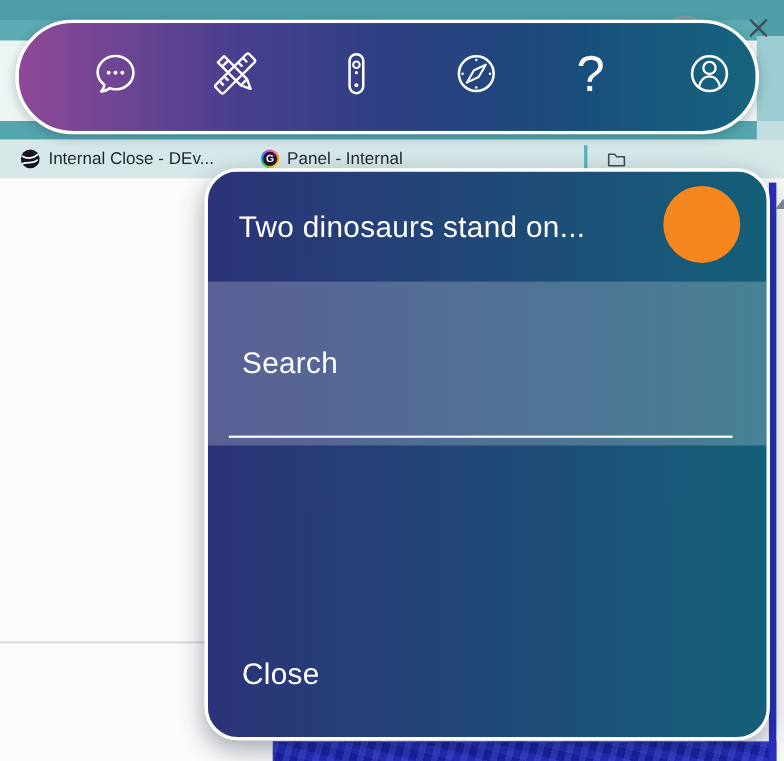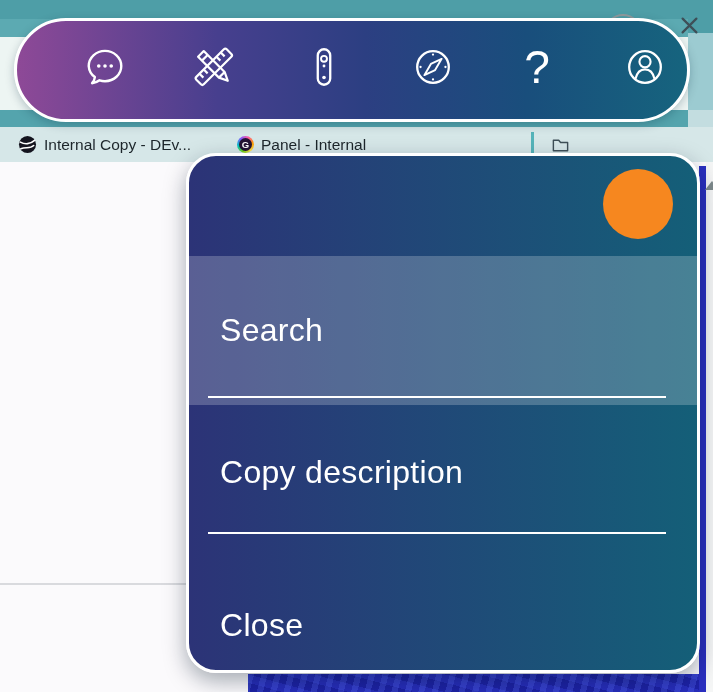--- a/index.html
+++ b/index.html
@@ -63,24 +63,24 @@
     position:absolute;left:186px;top:153px;width:514px;height:520px;
     border:3px solid #fff;border-radius:30px;overflow:hidden;
     background:linear-gradient(90deg,#2c3377,#145f78);
     box-shadow:0 8px 22px rgba(0,20,40,.35);
     color:#fff;
   }
   .menu-header{position:absolute;left:0;top:0;width:100%;height:100px;display:flex;align-items:center;padding-left:28px;}
   .menu-title{font-size:27px;letter-spacing:.3px;white-space:nowrap;}
   .orange-dot{position:absolute;top:13px;right:24px;width:70px;height:70px;border-radius:50%;background:#f6871f;}
   .menu-item{position:absolute;left:0;width:100%;display:flex;align-items:center;padding-left:31px;cursor:pointer;}
-  .menu-item-label{font-size:32px;letter-spacing:.3px;}
+  .menu-item-label{font-size:27px;letter-spacing:.3px;}
   .mi-search{top:100px;height:149px;background:rgba(255,255,255,.22);}
   .mi-copy{top:249px;height:135px;}
-  .mi-close{top:404px;height:130px;}
+  .mi-close{top:392px;height:130px;}
   .menu-divider{position:absolute;left:19px;width:458px;height:2px;background:#fff;}
   .div-search{bottom:7px;}
   .div-copy{bottom:6px;}
 </style>
 </head>
 <body>
 
 <div class="screen">
 
   <div class="page-line"></div>
@@ -95,21 +95,21 @@
   <div class="band band-teal2"></div>
   <div class="right-sliver"></div>
 
   <div class="bookmarks-bar">
     <div class="bm-item" style="left:18px;">
       <svg class="globe-fav" viewBox="0 0 20 20">
         <circle cx="10" cy="10" r="9" fill="#14141e"></circle>
         <path d="M2.5 7.5c4.5 2.6 10.5 2.2 15-1.8" stroke="#fff" stroke-width="1.7" fill="none" stroke-linecap="round"></path>
         <path d="M3 14.5c5-2.4 9.5.6 13.5-3.4" stroke="#fff" stroke-width="1.7" fill="none" stroke-linecap="round"></path>
       </svg>
-      <span class="bm-label">Internal Copy - DEv...</span>
+      <span class="bm-label">Internal Close - DEv...</span>
     </div>
     <div class="bm-item" style="left:237px;">
       <span class="genially-fav">
         <span class="genially-fav-inner">G</span>
       </span>
       <span class="bm-label">Panel - Internal</span>
     </div>
     <div class="bm-separator"></div>
     <div class="bm-item" style="left:551px;">
       <svg width="19" height="19" viewBox="0 0 20 20">
@@ -177,30 +177,29 @@
     </button>
   </div>
 
   <button class="close-x">
     <svg width="17" height="17" viewBox="0 0 16 16">
       <path d="M1.5 1.5 14.5 14.5M14.5 1.5 1.5 14.5" stroke="#3e4f57" stroke-width="2.1" stroke-linecap="round"></path>
     </svg>
   </button>
 
   <div class="menu-panel">
+    <div class="menu-header">
+      <span class="menu-title">Two dinosaurs stand on...</span>
+    </div>
     <div class="orange-dot"></div>
 
     <div class="menu-item mi-search">
       <span class="menu-item-label">Search</span>
       <div class="menu-divider div-search"></div>
     </div>
 
-    <div class="menu-item mi-copy">
-      <span class="menu-item-label">Copy description</span>
-      <div class="menu-divider div-copy"></div>
-    </div>
 
     <div class="menu-item mi-close">
       <span class="menu-item-label">Close</span>
     </div>
   </div>
 
 </div>
 
 </body></html>

